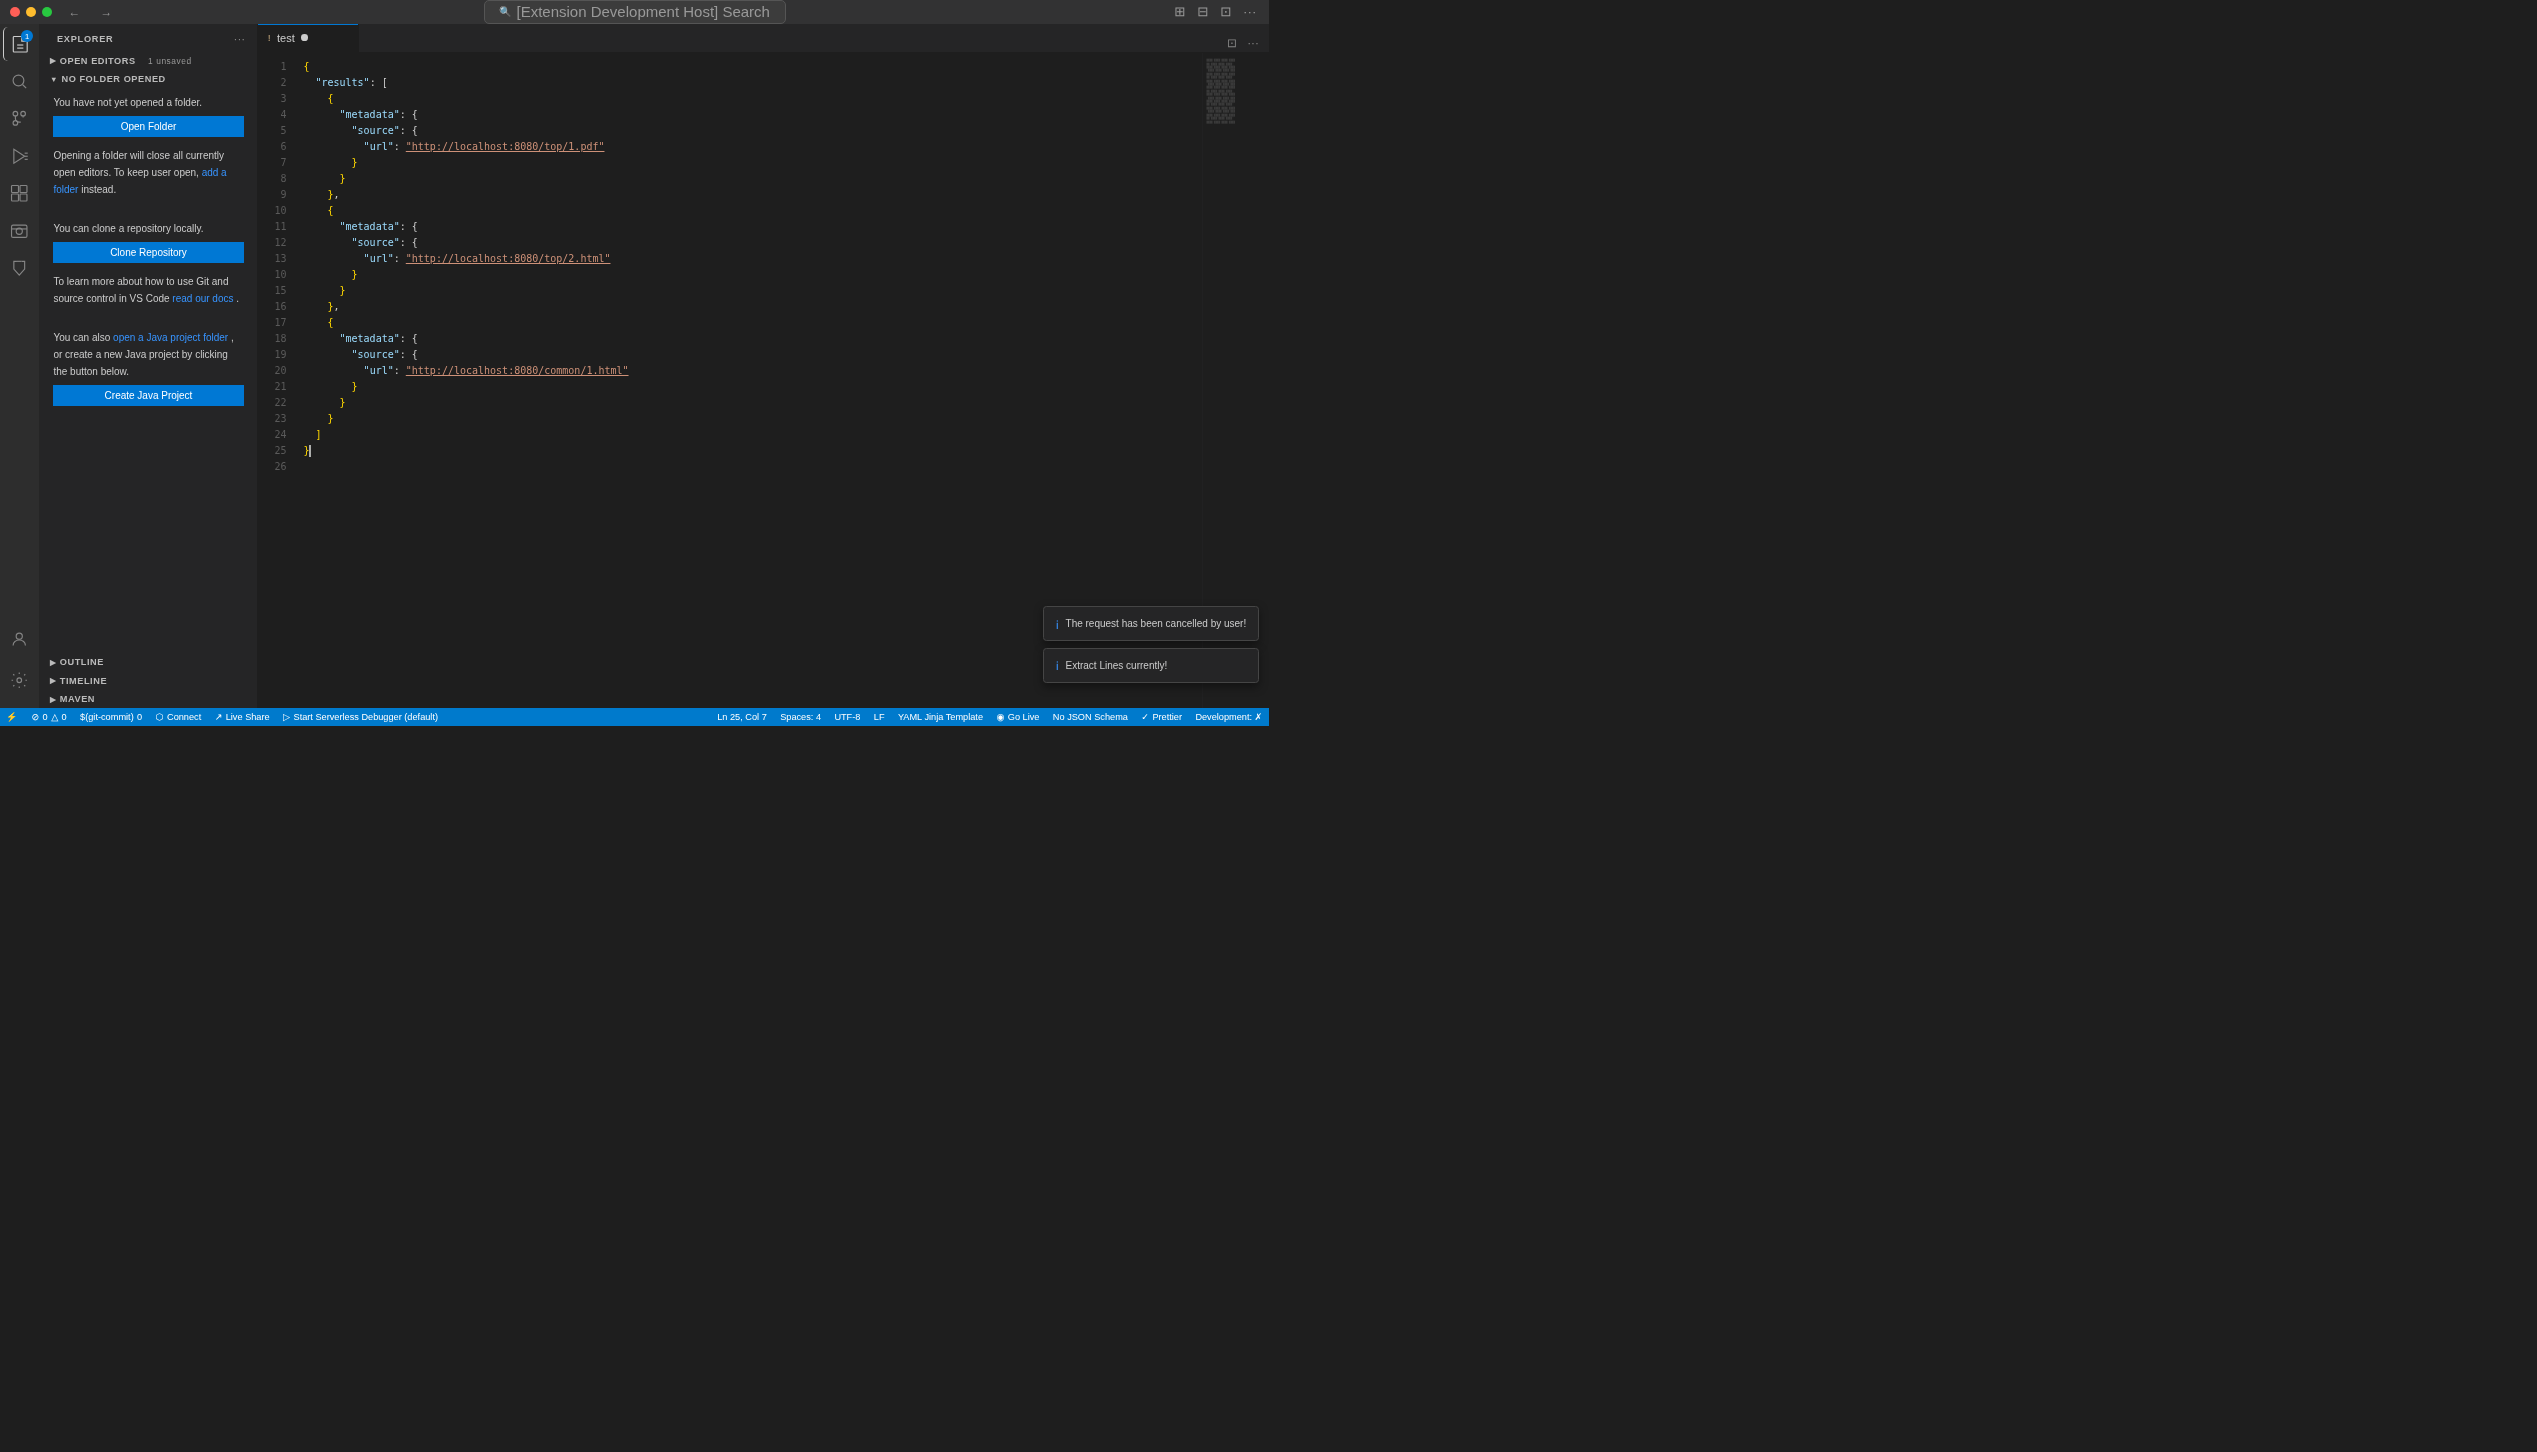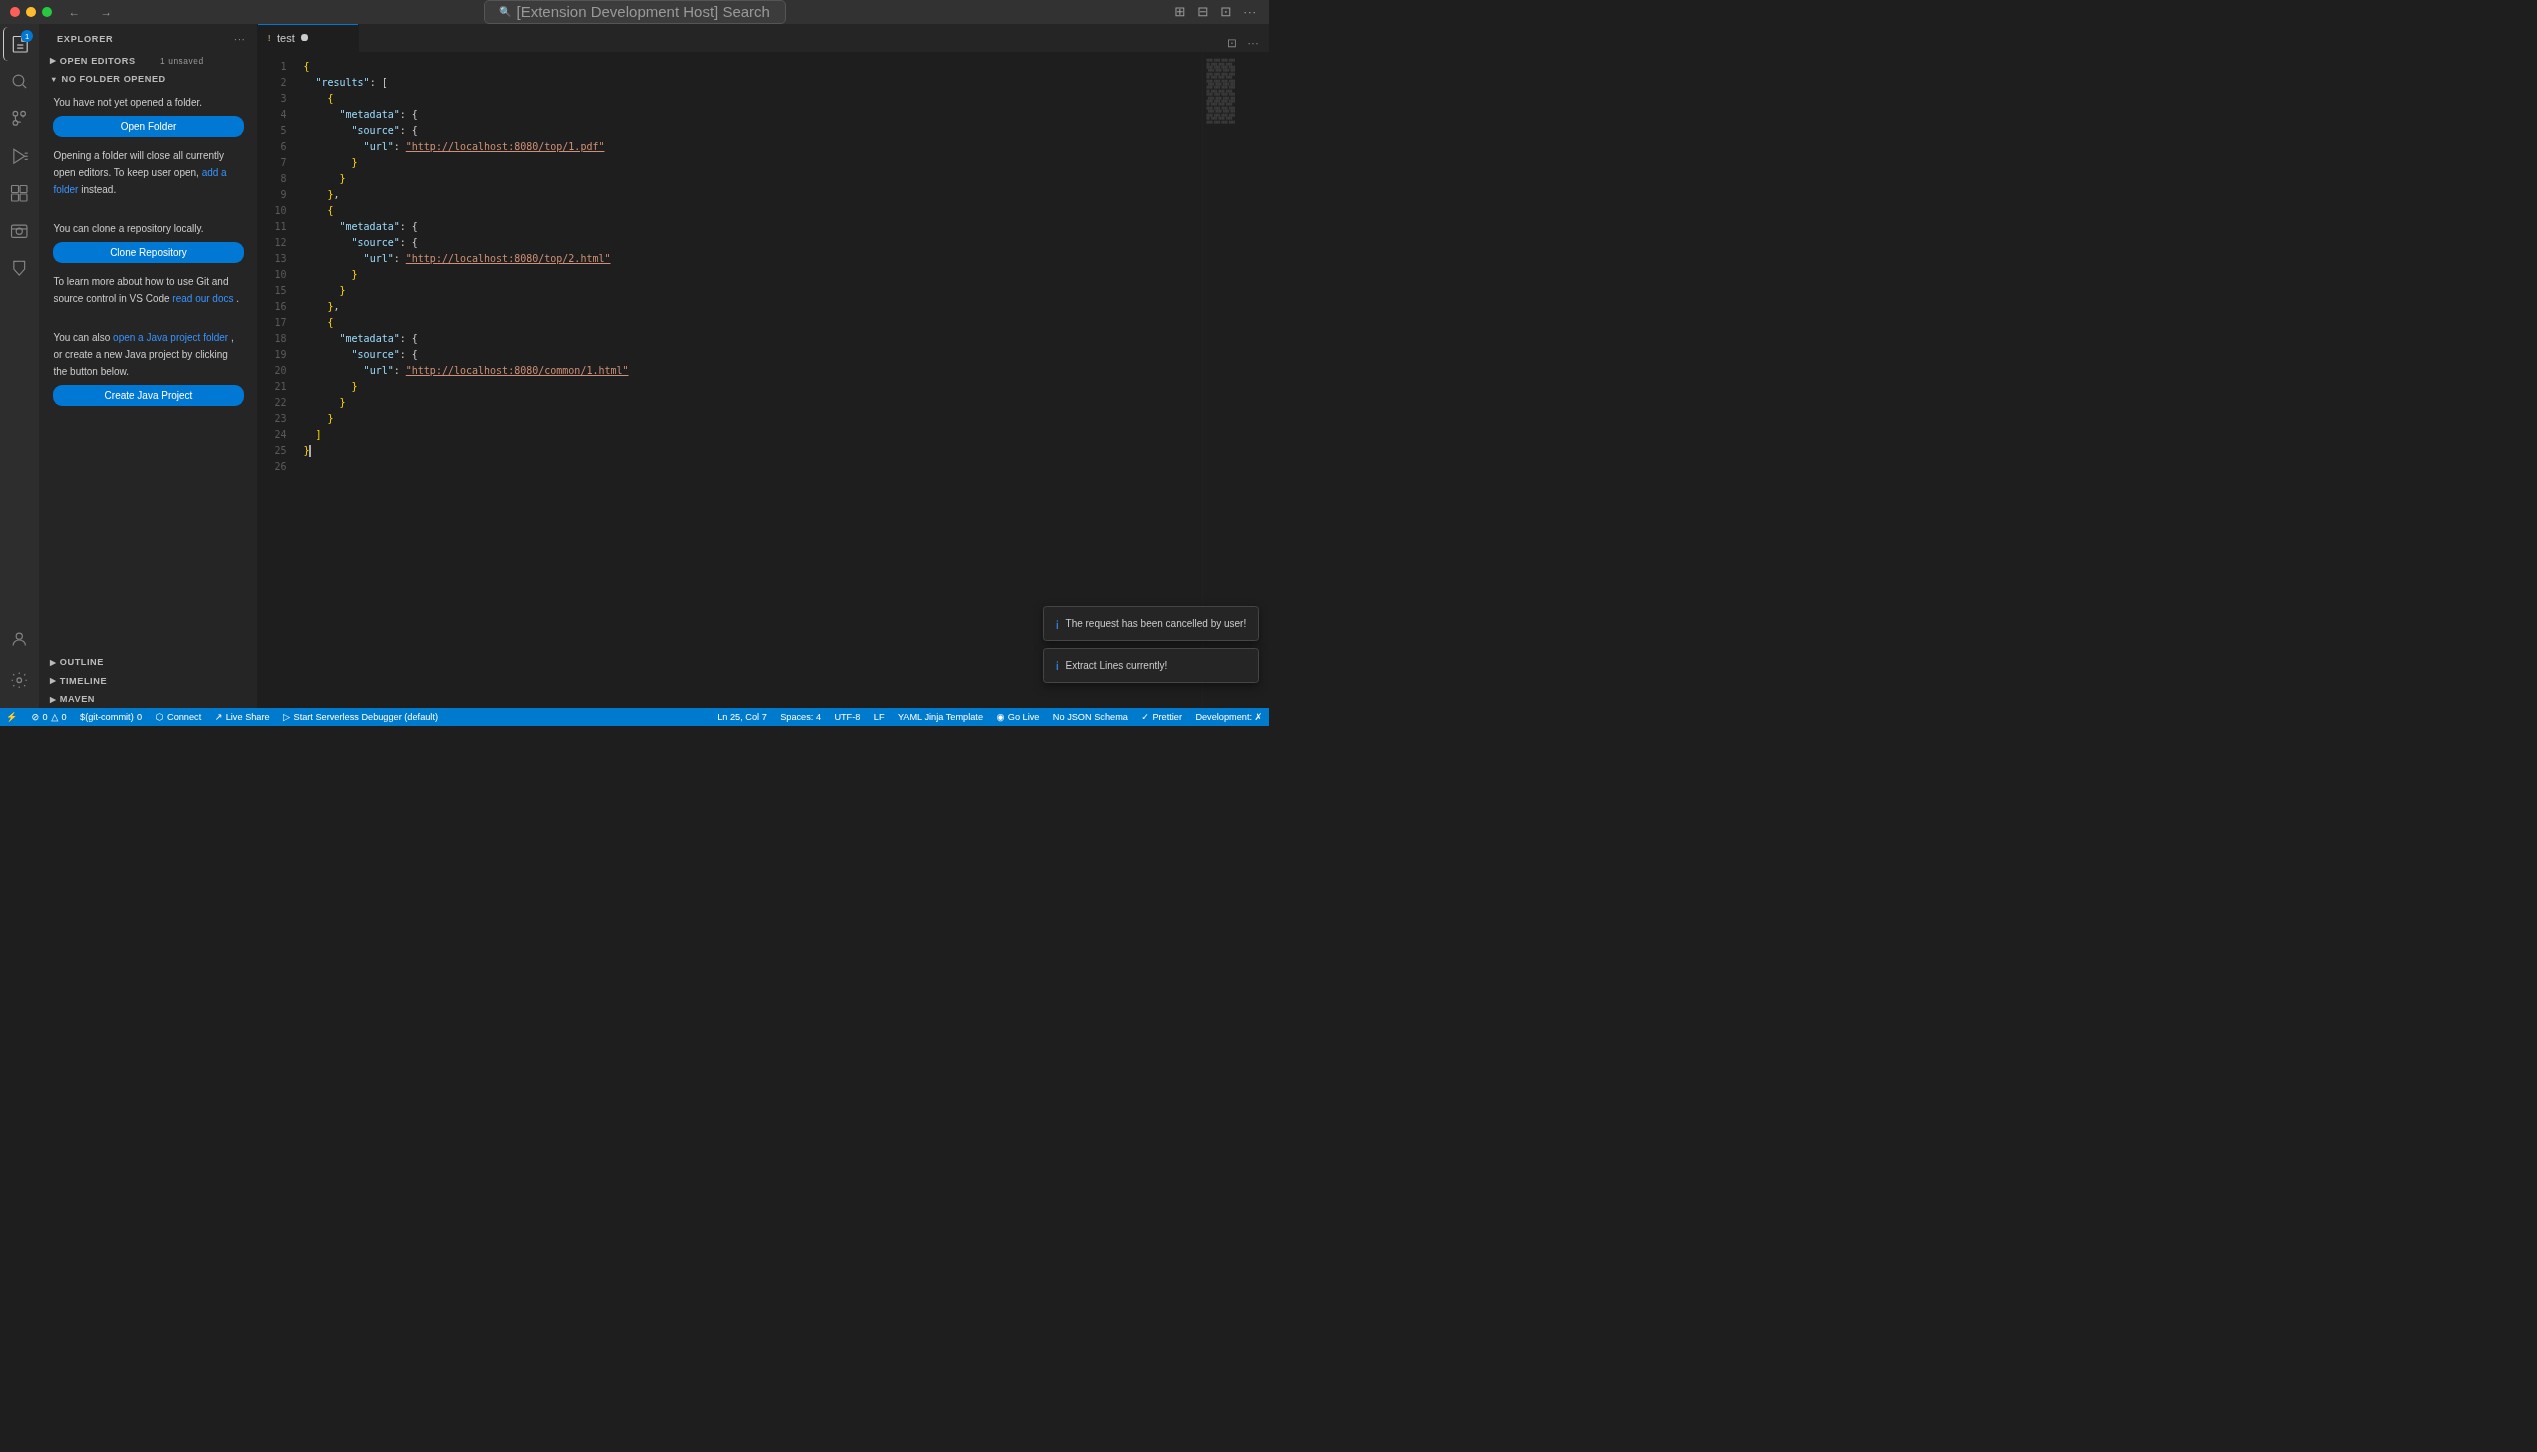--- a/index.html
+++ b/index.html
@@ -195,21 +195,21 @@
     .sidebar-content p { margin-bottom: 5px; }
     .sidebar-content a { color: #3794ff; text-decoration: none; cursor: pointer; }
 
     .btn-sidebar {
       display: block;
       width: 100%;
       padding: 5px 0;
       background: #0078d4;
       color: white;
       border: none;
-      border-radius: 9px;
+      border-radius: 0;
       cursor: pointer;
       font-size: 10px;
       text-align: center;
       margin-bottom: 10px;
     }
 
     
     .editor-area {
       flex: 1;
       display: flex;
@@ -500,21 +500,21 @@
     <div class="sidebar-header">
       <span>Explorer</span>
       <div class="sidebar-header-actions">
         <button>···</button>
       </div>
     </div>
 
     <div class="section-title">
       <span class="arrow">▶</span>
       <span>Open Editors</span>
-      <span style="font-size:8.4px;color:#999;margin-left:21px;text-transform:none;font-weight:normal;">1 unsaved</span>
+      <span style="font-size:8.4px;color:#999;margin-left:9px;text-transform:none;font-weight:normal;">1 unsaved</span>
     </div>
 
     <div class="section-title">
       <span class="arrow">▼</span>
       <span>No Folder Opened</span>
     </div>
 
     <div class="sidebar-content">
       <p>You have not yet opened a folder.</p>
       <button class="btn-sidebar">Open Folder</button>

